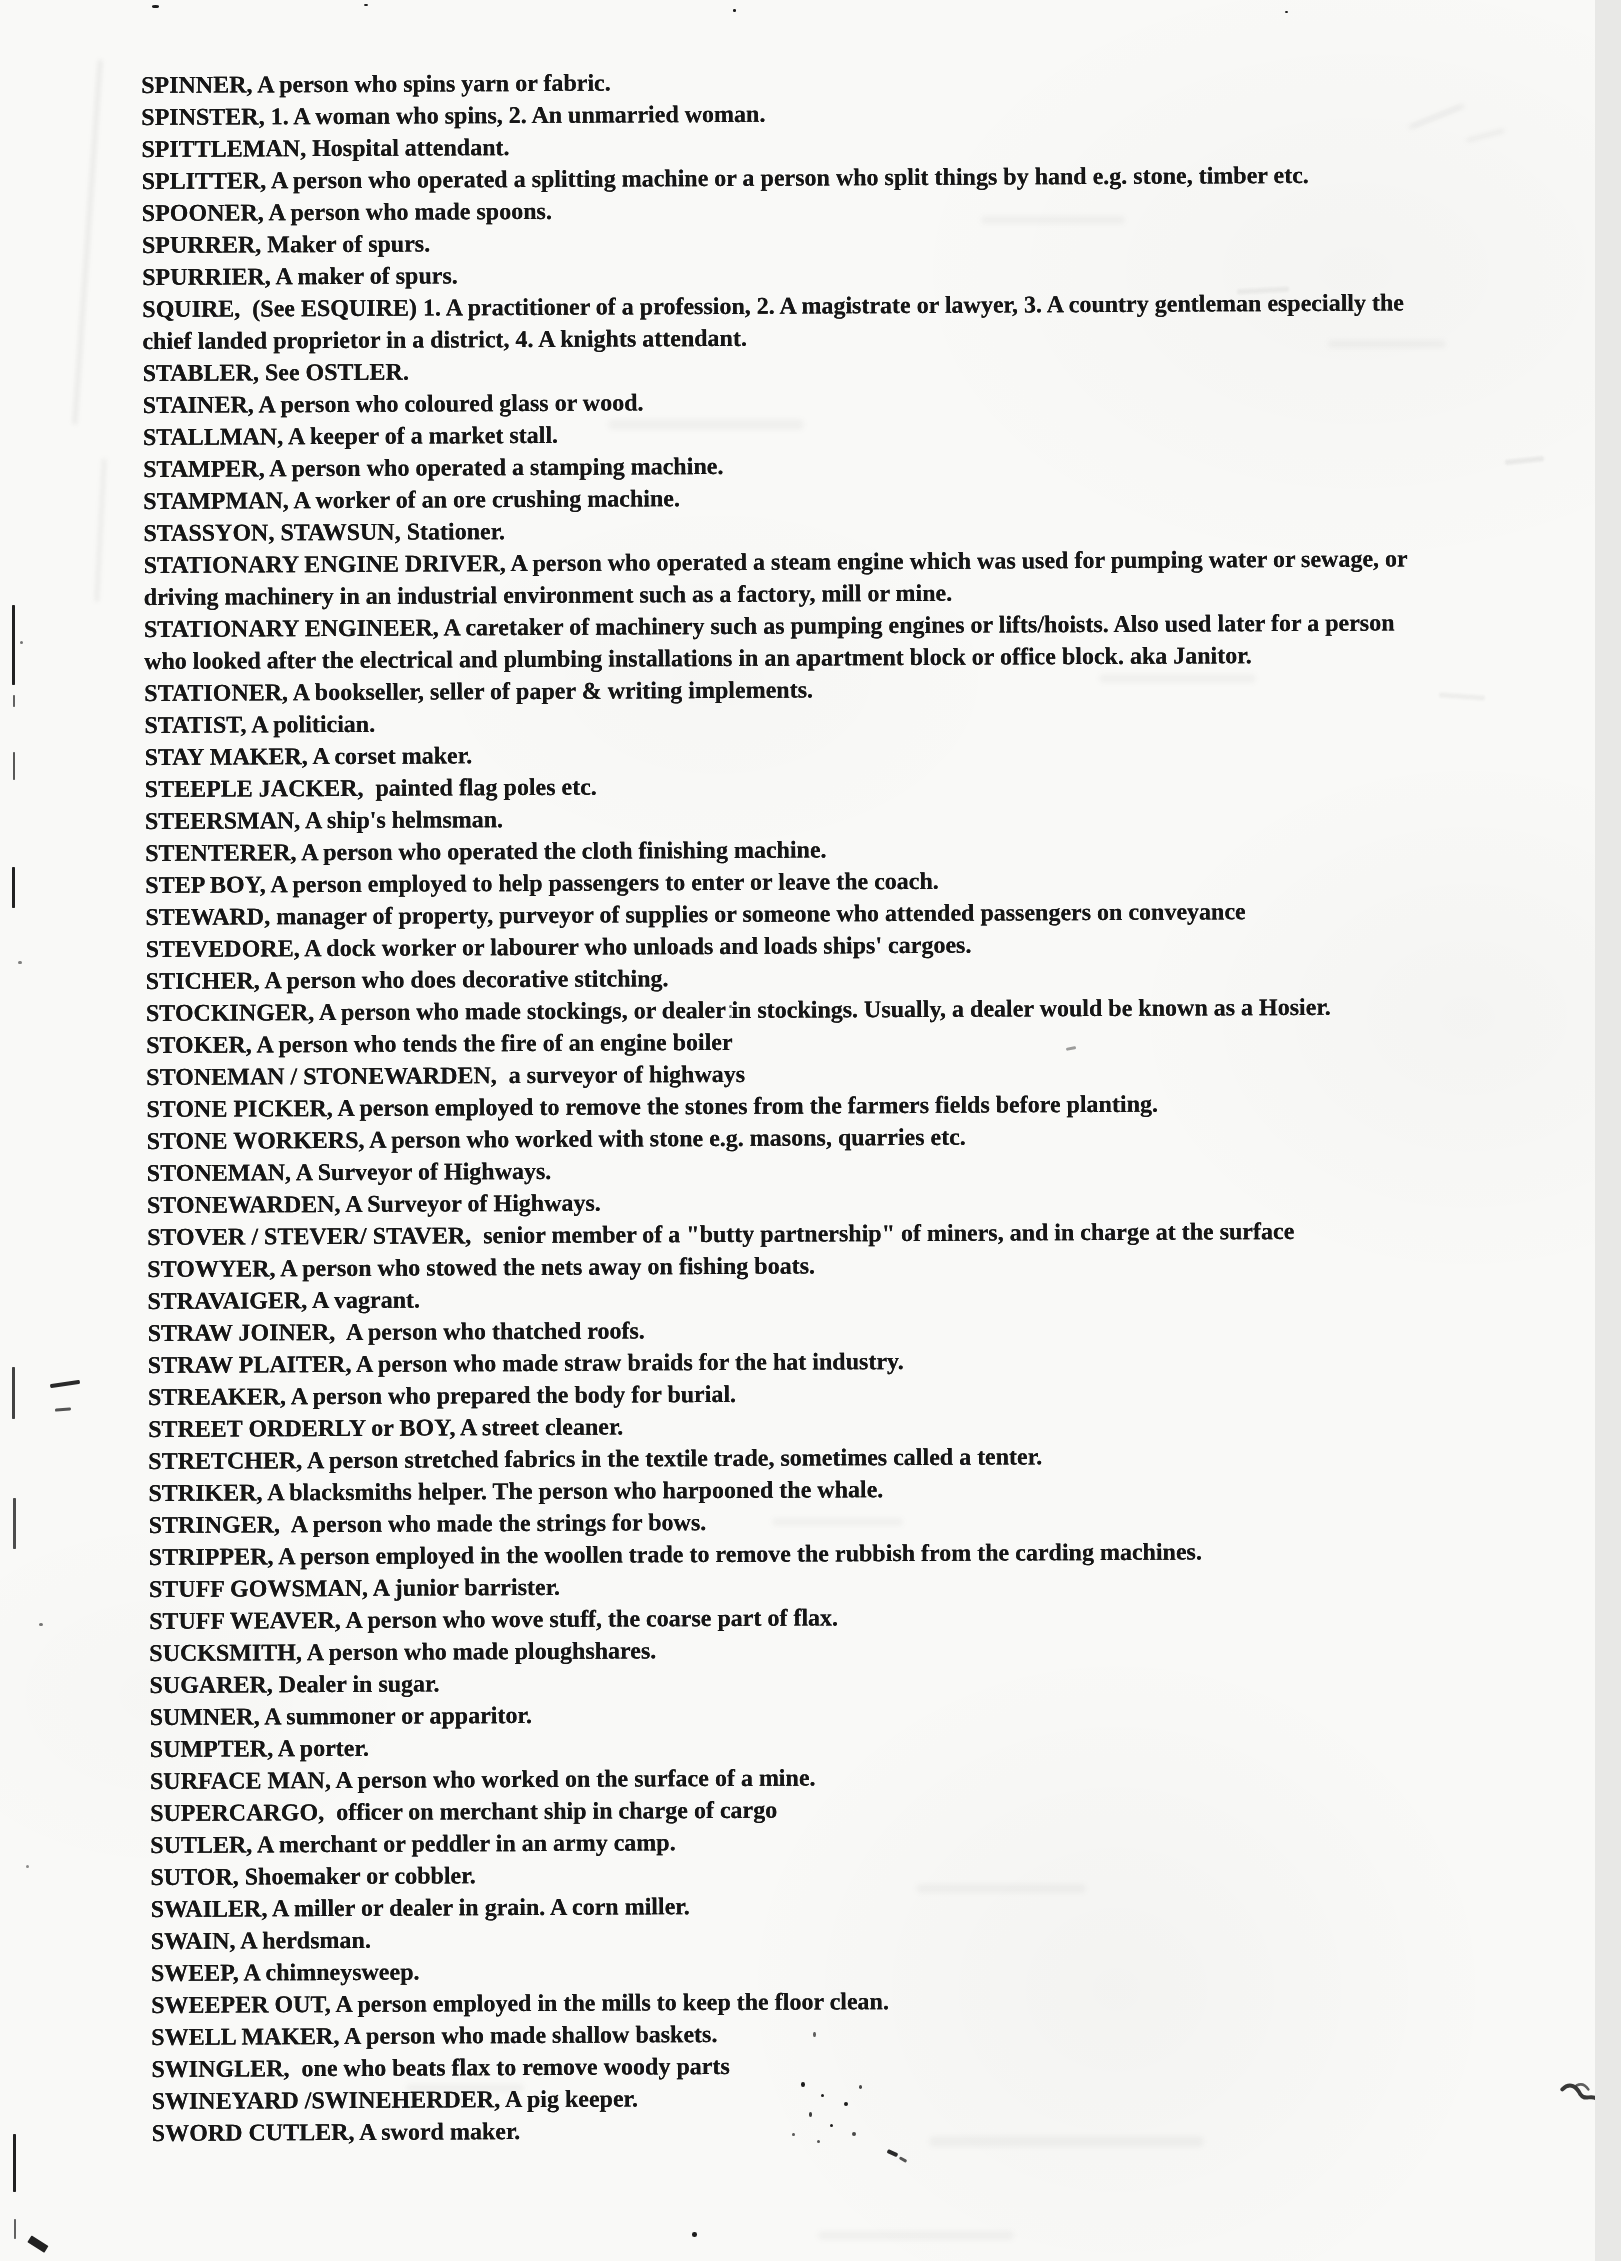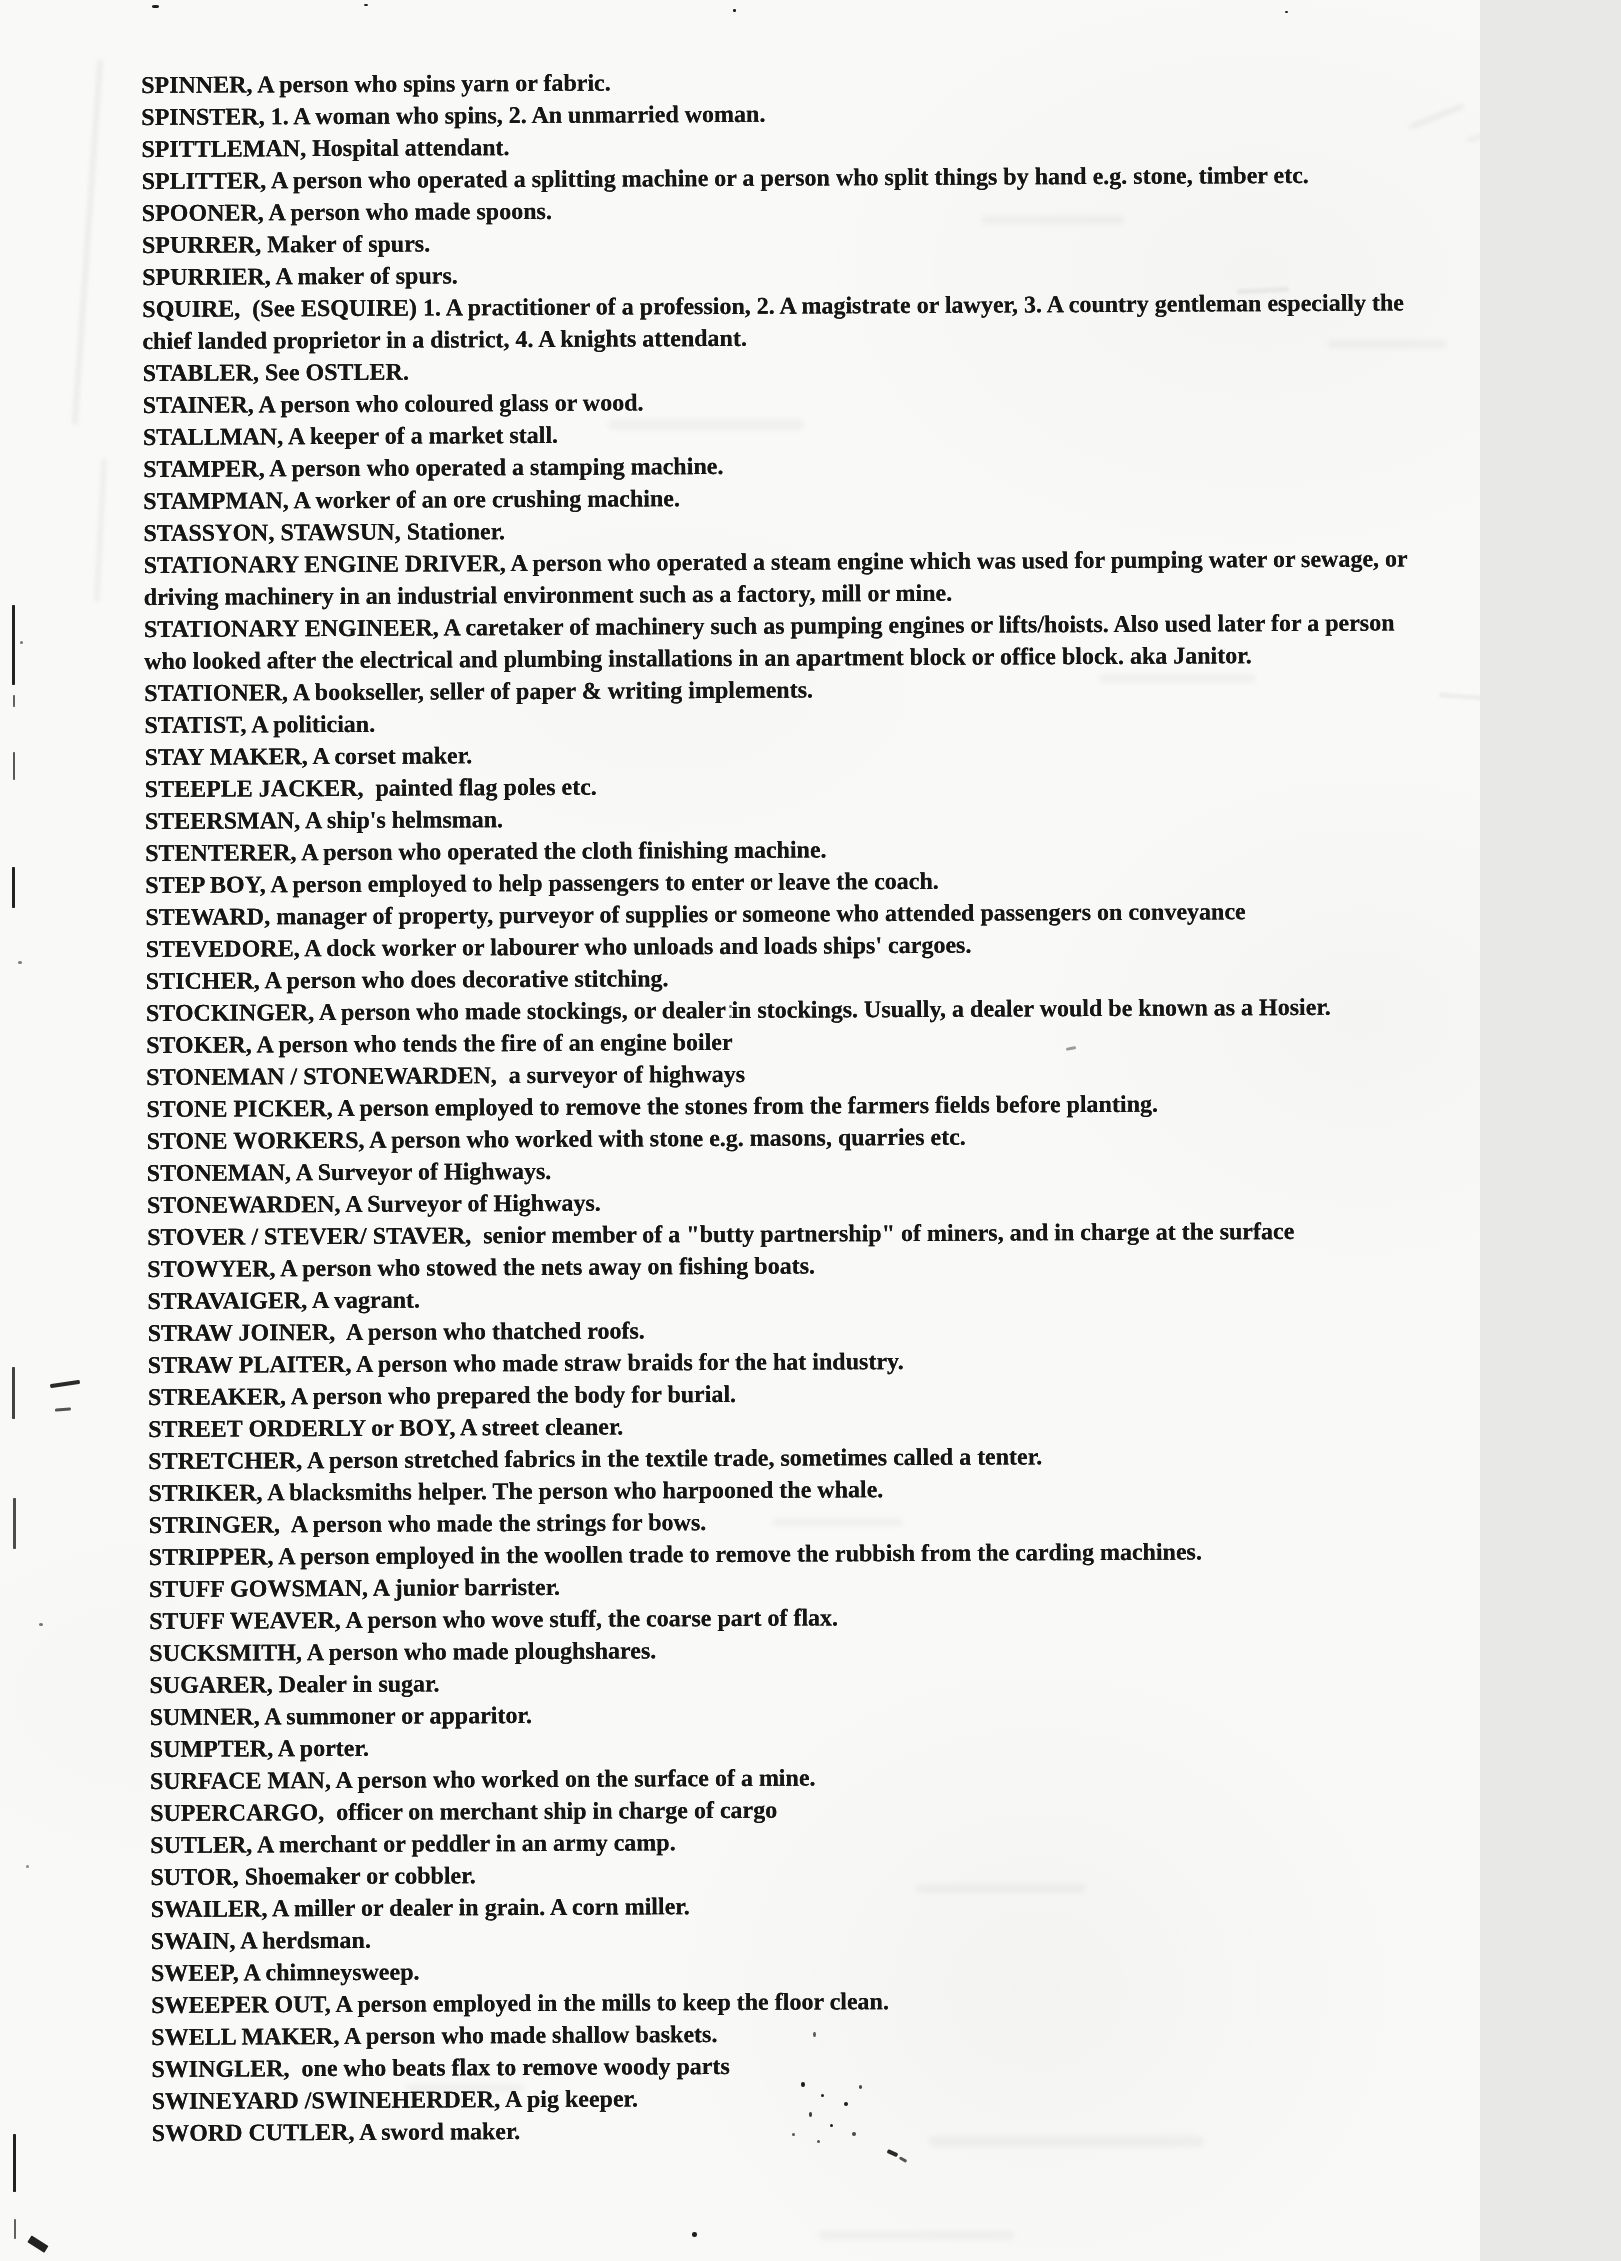--- a/index.html
+++ b/index.html
@@ -1,18 +1,18 @@
 <!DOCTYPE html>
 <html style="font-size:10.5px"><head>
 <meta charset="utf-8">
 <style>
   html,body{margin:0;padding:0;background:#e8e8e6;}
   .page{
     position:relative;
-    width:1480px;height:2261px;
+    width:1595px;height:2261px;
     overflow:hidden;
     background:
       radial-gradient(785px 523px at 85% 12%, rgba(0,0,0,0.018), transparent 60%),
       radial-gradient(589px 458px at 92% 45%, rgba(0,0,0,0.02), transparent 60%),
       radial-gradient(654px 589px at 70% 88%, rgba(0,0,0,0.025), transparent 60%),
       radial-gradient(458px 327px at 10% 75%, rgba(0,0,0,0.012), transparent 60%),
       radial-gradient(523px 327px at 45% 30%, rgba(0,0,0,0.01), transparent 60%),
       #f9f9f7;
     font-family:"Liberation Serif","DejaVu Serif",serif;
   }

